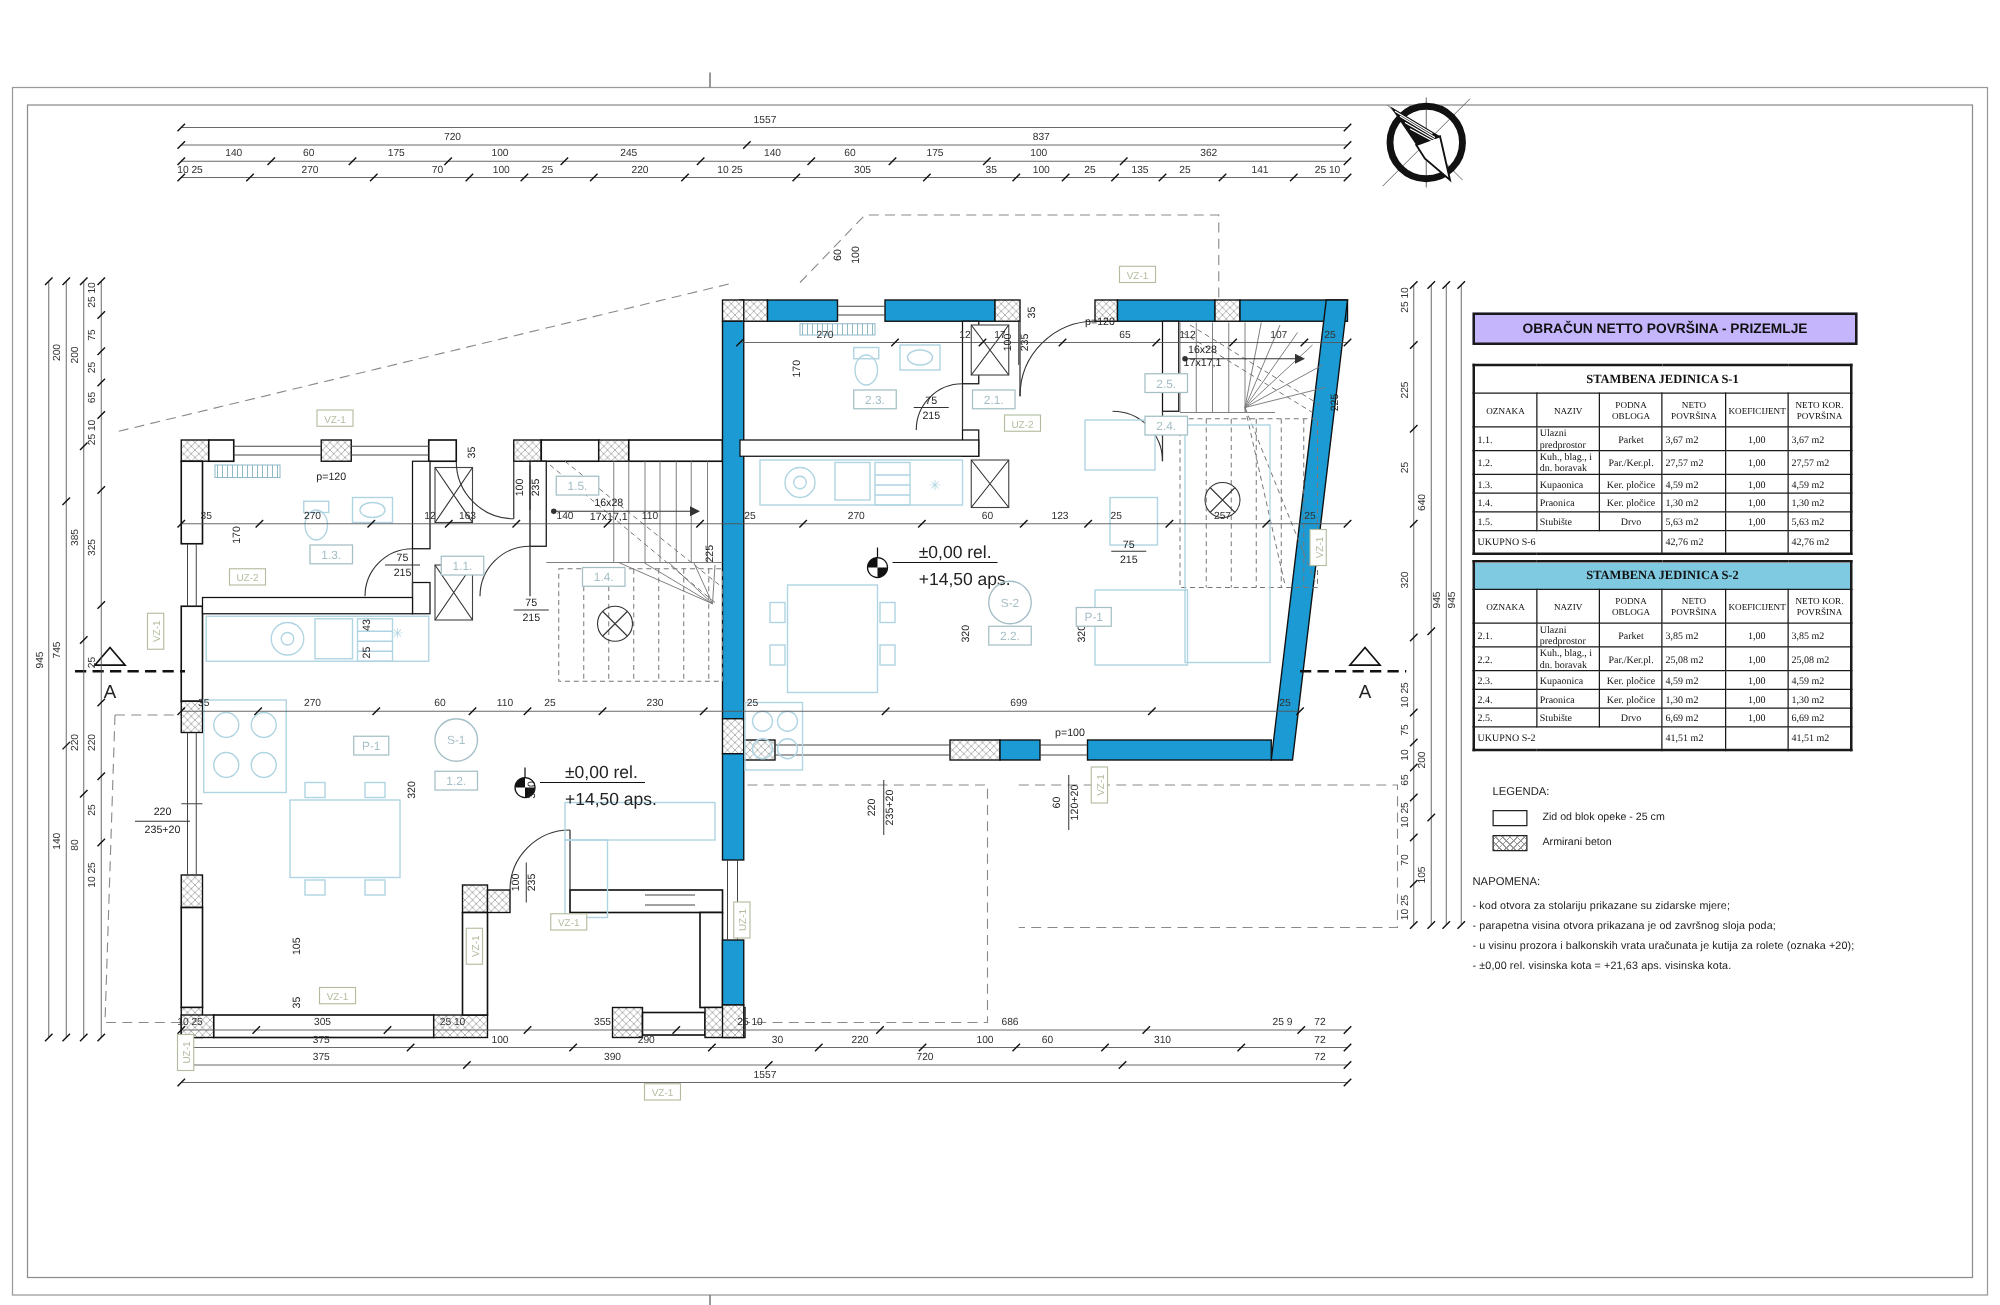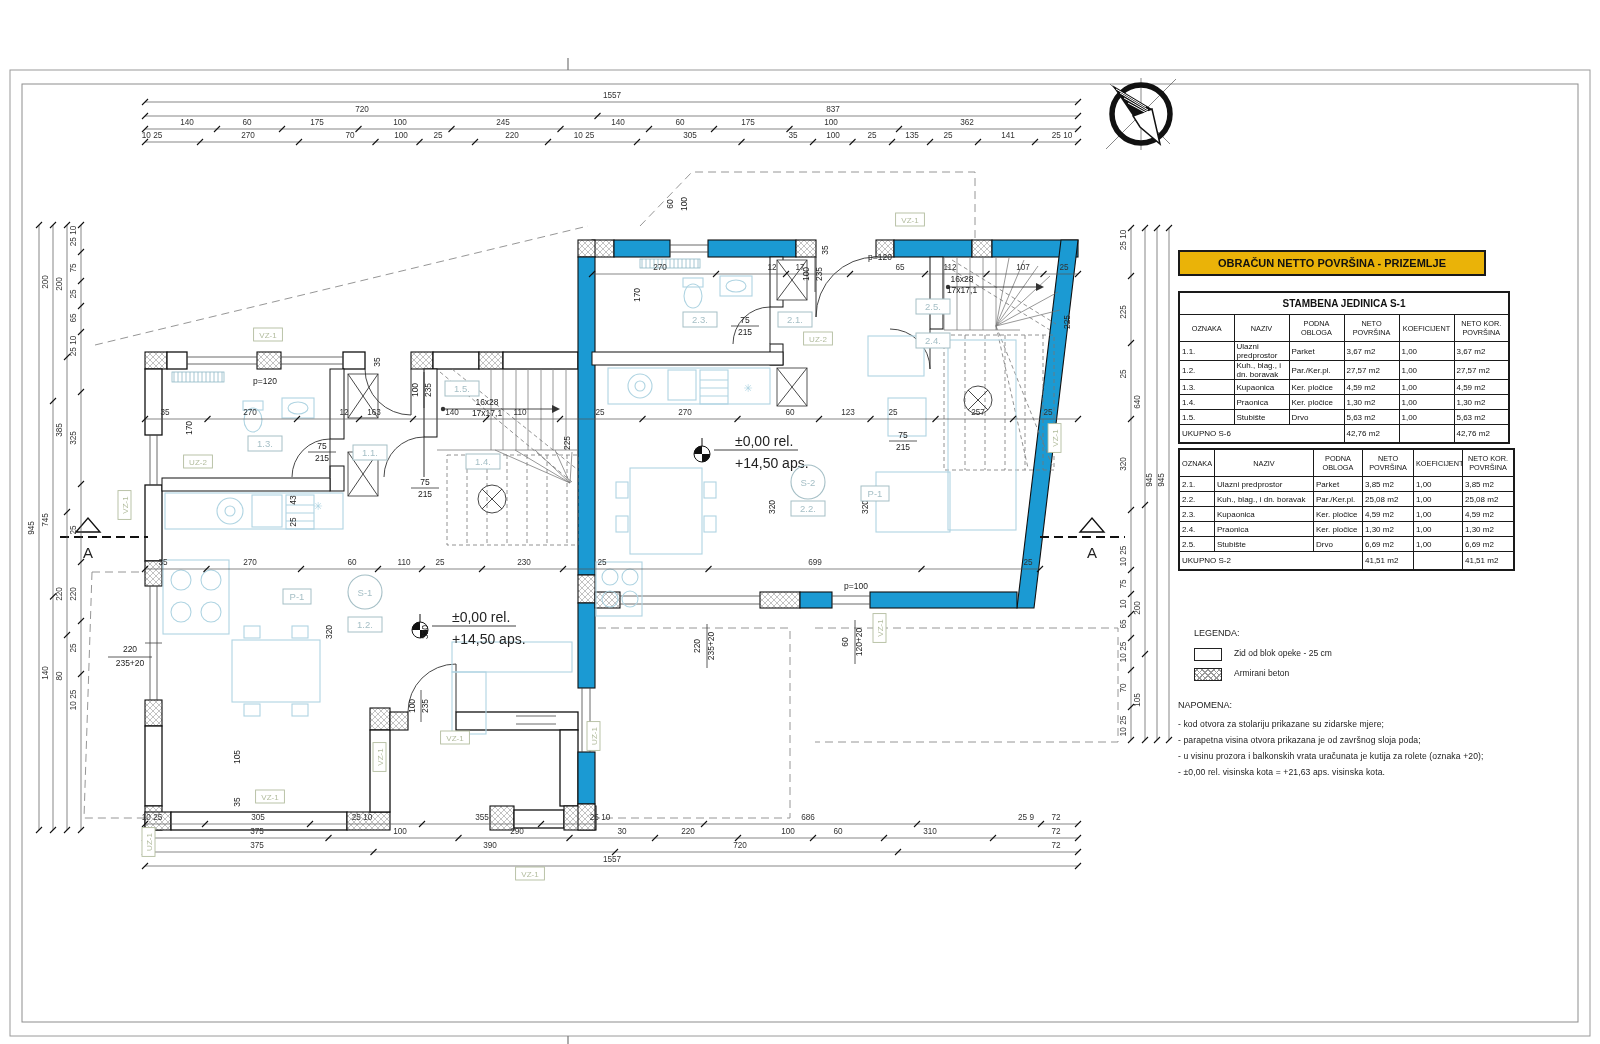--- a/index.html
+++ b/index.html
@@ -31,29 +31,29 @@
   .stk{stroke:#333;stroke-width:.9;fill:none}
   .dash{fill:none;stroke:#8a8a8a;stroke-width:.9;stroke-dasharray:8 5}
   .dashf{fill:none;stroke:#777;stroke-width:.8;stroke-dasharray:4 3}
   .f{fill:none;stroke:var(--furn);stroke-width:1.1}
   .fx{fill:#fff;stroke:#444;stroke-width:.9}
   .frame{fill:none;stroke:#9a9a9a;stroke-width:1}
   .fr2{fill:none;stroke:#8d8d8d;stroke-width:1}
   
   .panel{position:absolute;left:1178px;top:250px;width:306px;color:#111;}
   .ptitle{position:absolute;left:0;top:0;width:304px;height:22px;border:2px solid #1a1a1a;
-          display:flex;align-items:center;justify-content:center;font-weight:bold;font-size:11px;background:#eab308;}
-  .atable{position:absolute;left:0;width:332px;border-collapse:collapse;table-layout:fixed;background:#fff;}
+          display:flex;align-items:center;justify-content:center;font-weight:bold;font-size:11px;background:#c4b5fd;}
+  .atable{position:absolute;left:0;width:304px;border-collapse:collapse;table-layout:fixed;background:#fff;font-family:Liberation Serif, serif;}
   .atable td,.atable th{border:1px solid #1a1a1a;font-weight:normal;font-size:8px;padding:0 2px;overflow:hidden;}
   .atable{border:2px solid #1a1a1a;}
   .atable .ttl{height:21px;font-weight:bold;font-size:10px;text-align:center;}
   .atable .ch{height:26px;font-size:7.3px;text-align:center;white-space:pre-line;line-height:9px;}
   .atable .dr{height:14px;}
   .atable .tot{height:18px;}
-  .c-c{}.c-l{text-align:left}.c-r{text-align:left}
+  .c-c{text-align:center}.c-l{text-align:left}.c-r{text-align:left}
   .legend{position:absolute;left:0;top:378px;width:304px;font-size:8.5px;color:#222;margin-left:16px;}
   .legend .lt{margin-bottom:10px;font-size:9px;}
   .litem{display:flex;margin-bottom:7px;}
   .sw{width:26px;height:11px;border:1.3px solid #222;margin-right:12px;background:#fff;flex:0 0 auto;}
   .sw.conc{background:
      repeating-linear-gradient(45deg,#9a9a9a 0 1px,transparent 1px 4px),
      repeating-linear-gradient(-45deg,#9a9a9a 0 1px,transparent 1px 4px),#fff;}
   .notes{position:absolute;left:0;top:450px;width:322px;font-size:8.6px;color:#222;}
   .notes .nt{margin-bottom:9px;font-size:9px;}
   .notes .ni{margin-bottom:6px;letter-spacing:.1px;}
@@ -800,20 +800,23 @@
             <td colspan="3" class="c-l">UKUPNO S-6</td>
             <td class="c-r">42,76 m2</td>
             <td></td>
             <td class="c-r">42,76 m2</td>
           </tr>
         </tbody>
       </table>
   <table class="atable" style="top:198px">
         <tbody>
           <tr>
+            <td colspan="6" class="ttl" style="background: rgb(127, 201, 225);">STAMBENA JEDINICA S-2</td>
+          </tr>
+          <tr>
             <td class="ch" style="width: 30px;">OZNAKA</td>
             <td class="ch" style="width: 94px;">NAZIV</td>
             <td class="ch" style="width: 44px;">PODNA
 OBLOGA</td>
             <td class="ch" style="width: 46px;">NETO
 POVRŠINA</td>
             <td class="ch" style="width: 44px;">KOEFICIJENT</td>
             <td class="ch" style="width: 46px;">NETO KOR.
 POVRŠINA</td>
           </tr>

